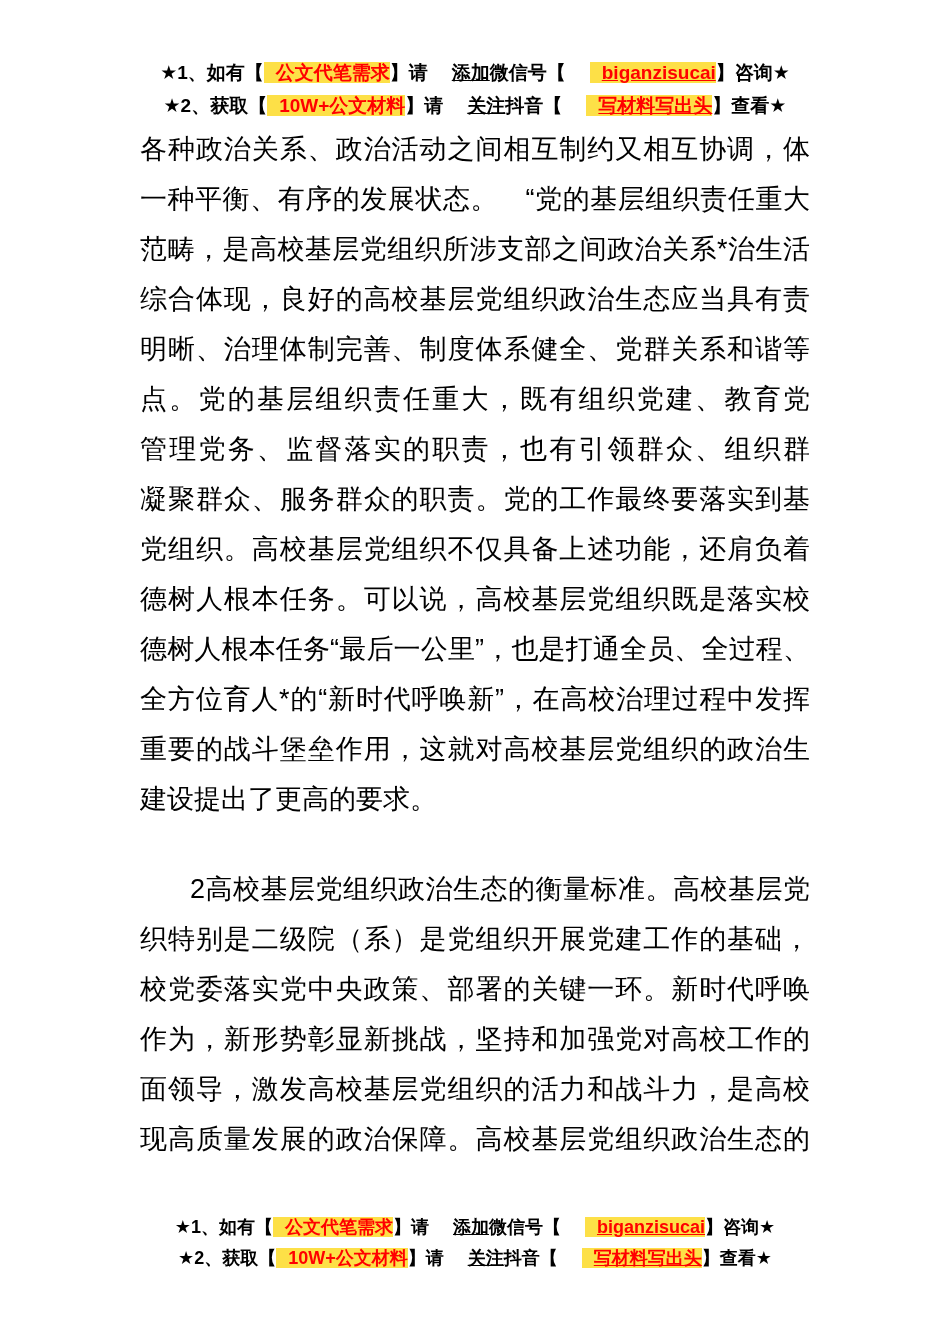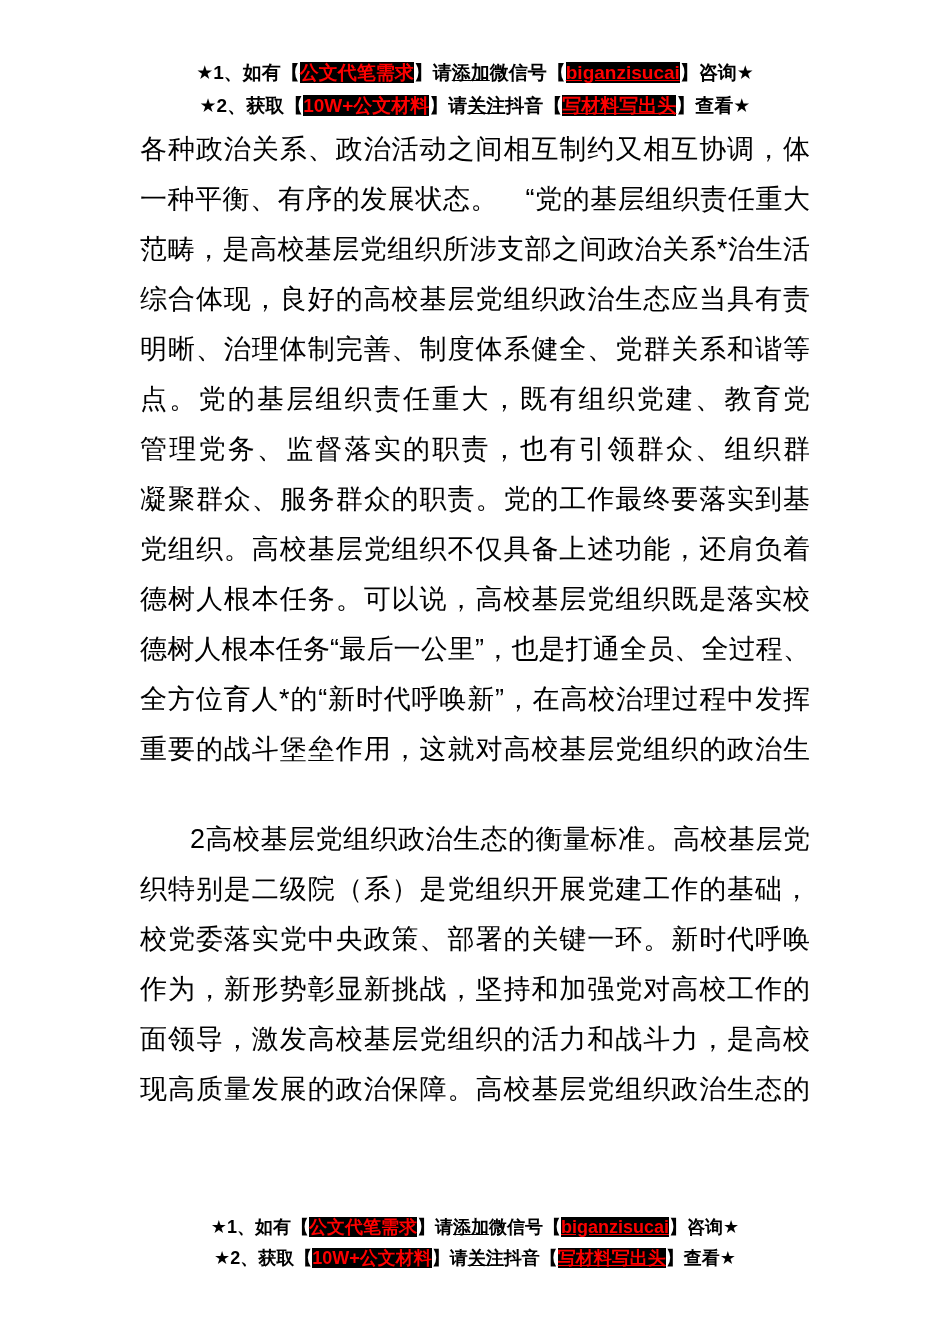--- a/index.html
+++ b/index.html
@@ -22,24 +22,25 @@
     left: 0;
     width: 950px;
     text-align: center;
     font-weight: bold;
     color: #000000;
     white-space: nowrap;
   }
   .banner.top    { top: 56px;  font-size: 19px; line-height: 33px; }
   .banner.bottom { top: 1212px; font-size: 18px; line-height: 31px; }
   .banner .hl {
-    background: #000000;
+    background: #fde047;
     color: #ff0000;
+    padding-left: 12px;
   }
-  .banner .ul { text-decoration: underline; }
+  .banner .ul { text-decoration: underline; margin-left: 24px; }
   
   .doc-body {
     position: absolute;
     left: 140px;
     top: 124px;
     width: 670px;
     color: #000000;
   }
   .para { margin: 0; }
   .para.second { margin-top: 40px; }
@@ -78,20 +79,21 @@
       <div class="bline">综合体现，良好的高校基层党组织政治生态应当具有责权</div>
       <div class="bline">明晰、治理体制完善、制度体系健全、党群关系和谐等特</div>
       <div class="bline">点。党的基层组织责任重大，既有组织党建、教育党员、</div>
       <div class="bline">管理党务、监督落实的职责，也有引领群众、组织群众、</div>
       <div class="bline">凝聚群众、服务群众的职责。党的工作最终要落实到基层</div>
       <div class="bline">党组织。高校基层党组织不仅具备上述功能，还肩负着立</div>
       <div class="bline">德树人根本任务。可以说，高校基层党组织既是落实校党</div>
       <div class="bline">德树人根本任务“最后一公里”，也是打通全员、全过程、</div>
       <div class="bline">全方位育人*的“新时代呼唤新”，在高校治理过程中发挥着</div>
       <div class="bline">重要的战斗堡垒作用，这就对高校基层党组织的政治生态</div>
+      <div class="bline short">建设提出了更高的要求。</div>
     </div>
     <div class="para second">
       <div class="bline indent">2高校基层党组织政治生态的衡量标准。高校基层党组</div>
       <div class="bline">织特别是二级院（系）是党组织开展党建工作的基础，是</div>
       <div class="bline">校党委落实党中央政策、部署的关键一环。新时代呼唤新</div>
       <div class="bline">作为，新形势彰显新挑战，坚持和加强党对高校工作的全</div>
       <div class="bline">面领导，激发高校基层党组织的活力和战斗力，是高校实</div>
       <div class="bline">现高质量发展的政治保障。高校基层党组织政治生态的衡</div>
     </div>
   </div>

